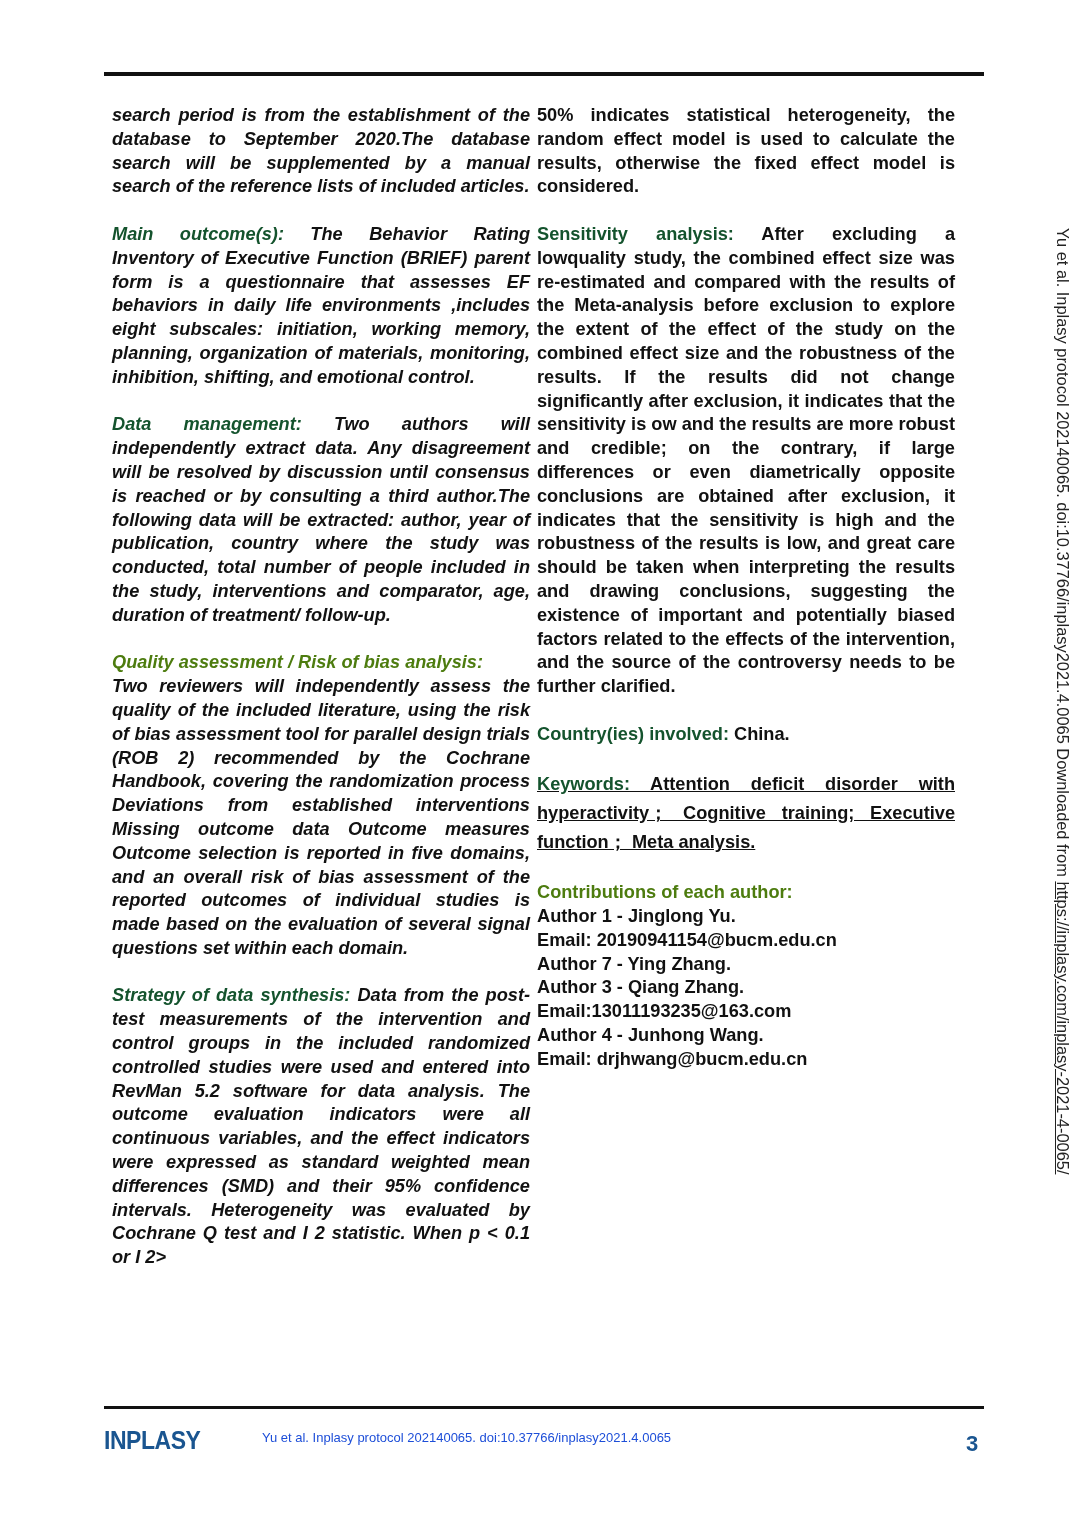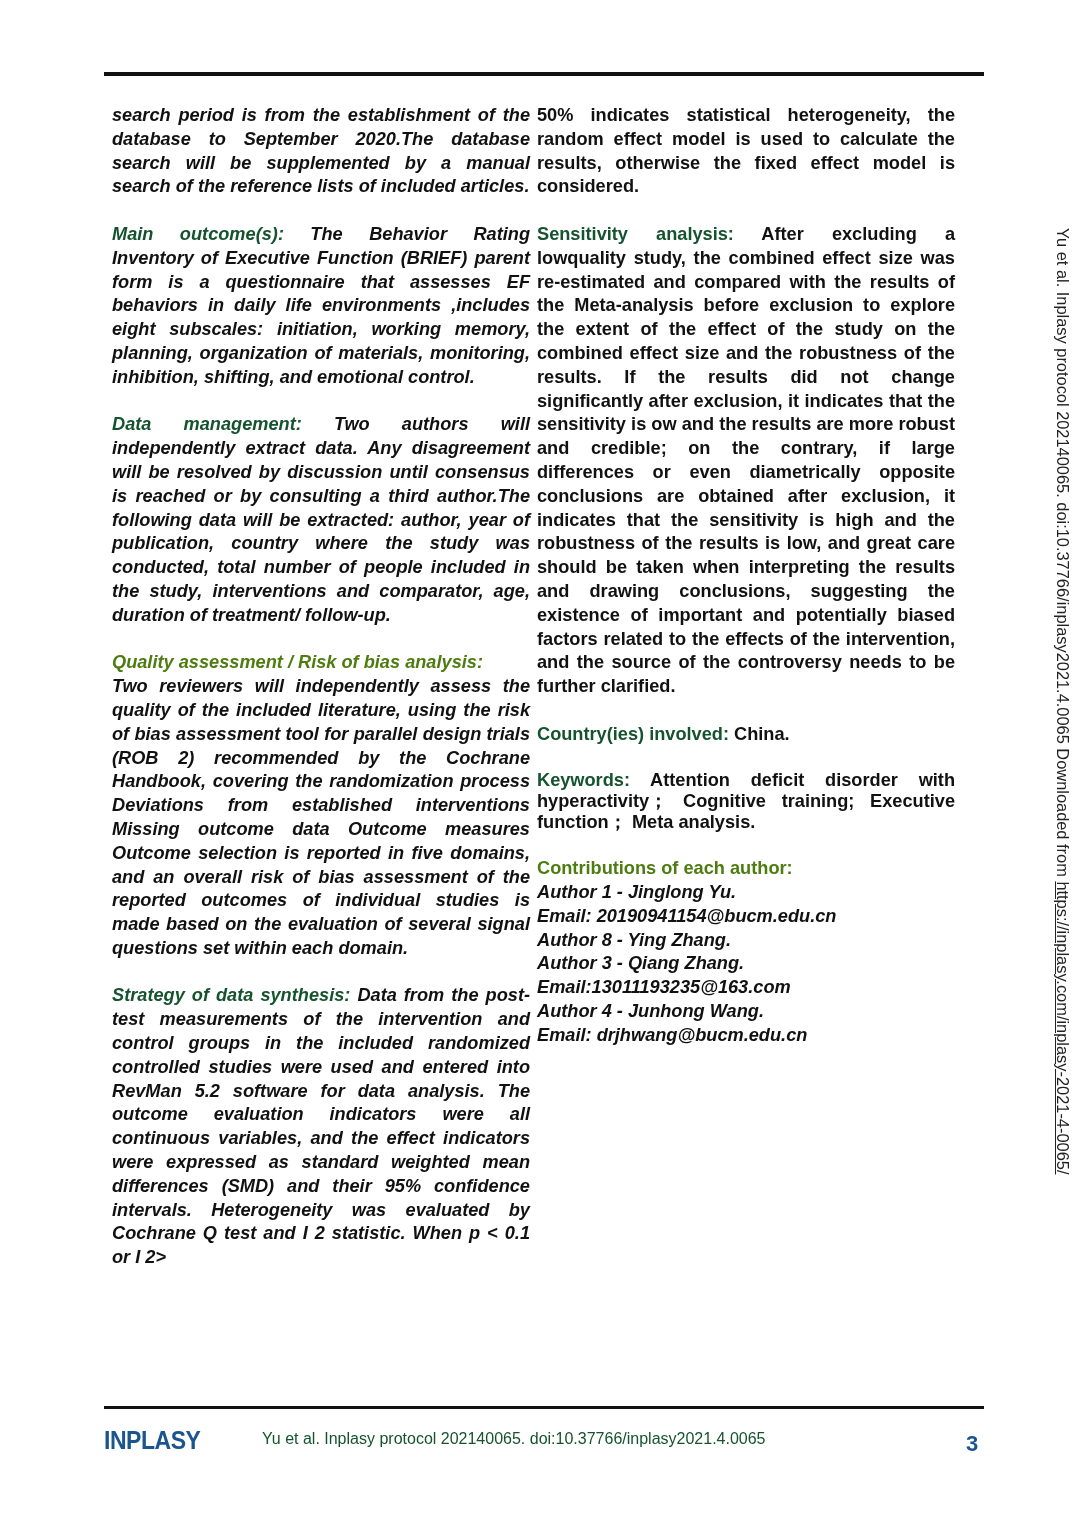--- a/index.html
+++ b/index.html
@@ -47,26 +47,26 @@
       margin: 0 0 23.8px 0;
     }
     .heading {
       color: #14532d;
     }
     .block-heading {
       display: block;
       color: #4d7c0f;
     }
     .kw-line {
-      line-height: 21px;
+      line-height: 29px;
+      text-decoration: underline;
     }
     .authors-line {
       display: block;
       text-align: center;
-      font-style: italic;
     }
     .sidebar {
       position: absolute;
       left: 1052px;
       top: 228px;
       width: 20px;
       height: 1080px;
     }
     .sidebar-text {
       position: absolute;
@@ -91,22 +91,22 @@
       font-weight: bold;
       color: #1a5590;
       letter-spacing: -0.5px;
       transform: scaleX(0.92);
       transform-origin: 0 0;
     }
     .footer-citation {
       position: absolute;
       left: 262px;
       top: 1430px;
-      font-size: 16px;
-      color: #14532d;
+      font-size: 13px;
+      color: #1d4ed8;
       font-weight: normal;
     }
     .footer-page {
       position: absolute;
       left: 966px;
       top: 1431px;
       font-size: 22px;
       font-weight: bold;
       color: #1a5590;
     }
@@ -149,21 +149,21 @@
   </p>
 
   <p class="section kw-line">
     <span class="heading">Keywords:</span><span> Attention deficit disorder with hyperactivity； Cognitive training; Executive function； Meta analysis.</span>
   </p>
 
   <div class="section">
     <span class="block-heading">Contributions of each author:</span>
     <span class="authors-line">Author 1 - Jinglong Yu.</span>
     <span class="authors-line">Email: 20190941154@bucm.edu.cn</span>
-    <span class="authors-line">Author 8 - Ying Zhang.</span>
+    <span class="authors-line">Author 7 - Ying Zhang.</span>
     <span class="authors-line">Author 3 - Qiang Zhang.</span>
     <span class="authors-line">Email:13011193235@163.com</span>
     <span class="authors-line">Author 4 - Junhong Wang.</span>
     <span class="authors-line">Email: drjhwang@bucm.edu.cn</span>
   </div>
 </div>
 
 <div class="sidebar">
   <div class="sidebar-text">
     <span>Yu et al. Inplasy protocol 202140065. doi:10.37766/inplasy2021.4.0065 Downloaded from </span><span class="sidebar-link">https://inplasy.com/inplasy-2021-4-0065/</span>

